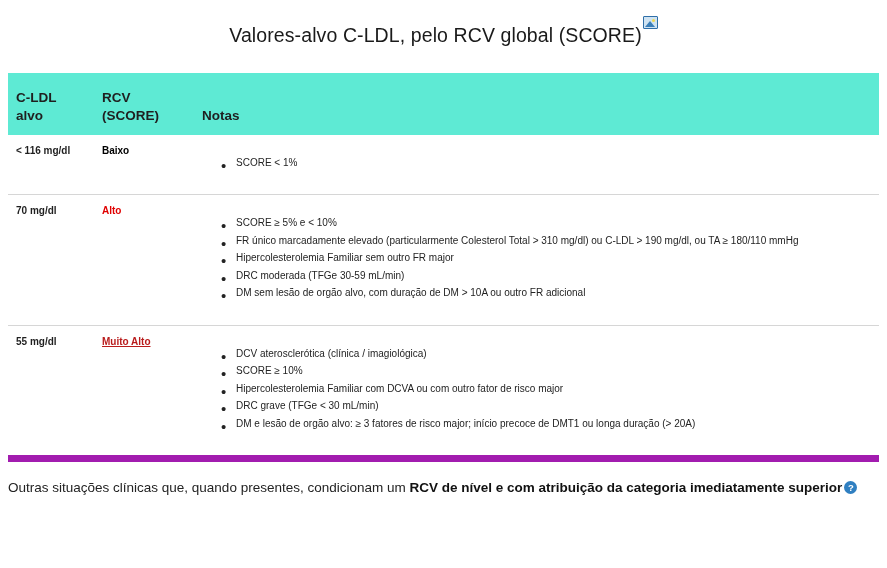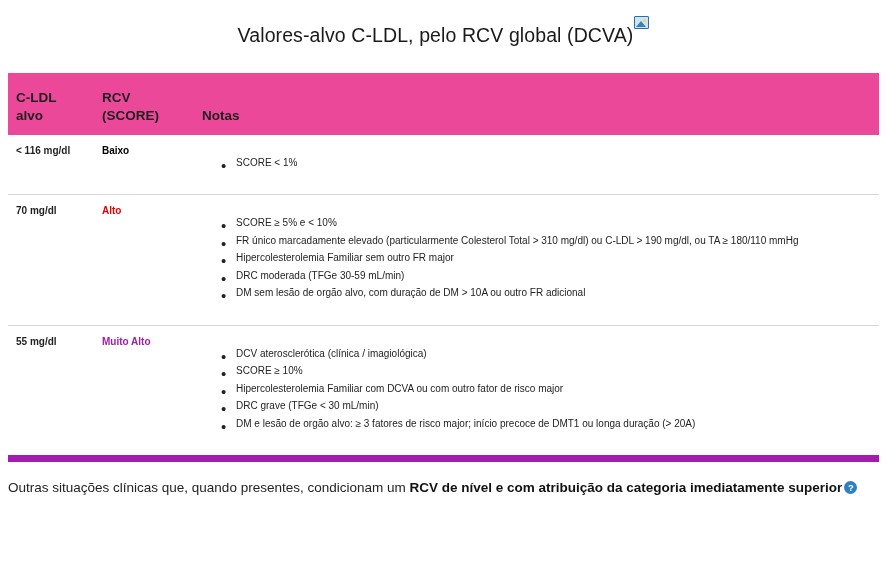--- a/index.html
+++ b/index.html
@@ -65,21 +65,21 @@
     background: #f2d94e;
     border-radius: 50%;
   }
   table.ldl {
     width: 871px;
     margin: 0 8px;
     border-collapse: collapse;
     table-layout: fixed;
   }
   table.ldl thead th {
-    background: #ec4899;
+    background: #5eead4;
     text-align: left;
     vertical-align: bottom;
     font-size: 13.5px;
     font-weight: bold;
     color: #1f1f1f;
     padding: 8px 8px 10px 8px;
     line-height: 1.3;
   }
   table.ldl thead tr { height: 62px; }
   col.c1 { width: 86px; }
@@ -96,21 +96,21 @@
   .cell-target {
     font-weight: bold;
     color: #1f1f1f;
   }
   .cell-risk {
     font-weight: bold;
   }
   .risk-baixo { color: #000000; }
   .risk-moderado { color: #ef9b20; }
   .risk-alto { color: #e00000; margin-left: 29px; }
-  .risk-muito-alto { color: #a21caf; }
+  .risk-muito-alto { color: #b91c1c; text-decoration: underline; }
   ul.notes {
     margin: 12px;
     padding: 0 0 0 22px;
     list-style: none;
   }
   ul.notes li {
     position: relative;
     padding: 0 0 3px 0;
     color: #232323;
   }
@@ -144,21 +144,21 @@
     margin-left: 2px;
     cursor: pointer;
   }
 </style>
 </head>
 <body>
 
 <div class="page">
 
   <div class="title-row">
-    <h1 class="title"><span>Valores-alvo C-LDL, pelo RCV global (DCVA)</span><span class="title-img-icon"></span></h1>
+    <h1 class="title"><span>Valores-alvo C-LDL, pelo RCV global (SCORE)</span><span class="title-img-icon"></span></h1>
   </div>
 
   <table class="ldl">
     <colgroup>
       <col class="c1">
         <col class="c2">
         <col class="c3">
     </colgroup>
     <thead>
       <tr>

